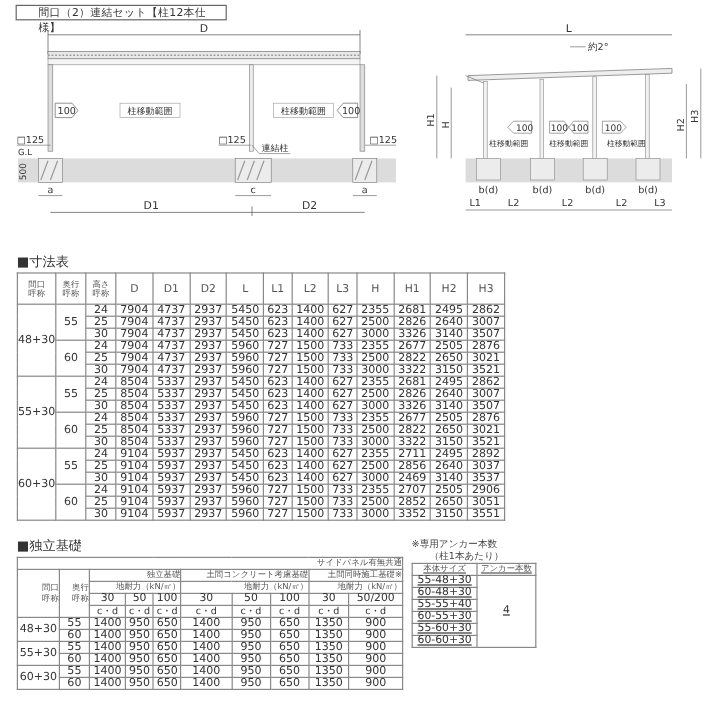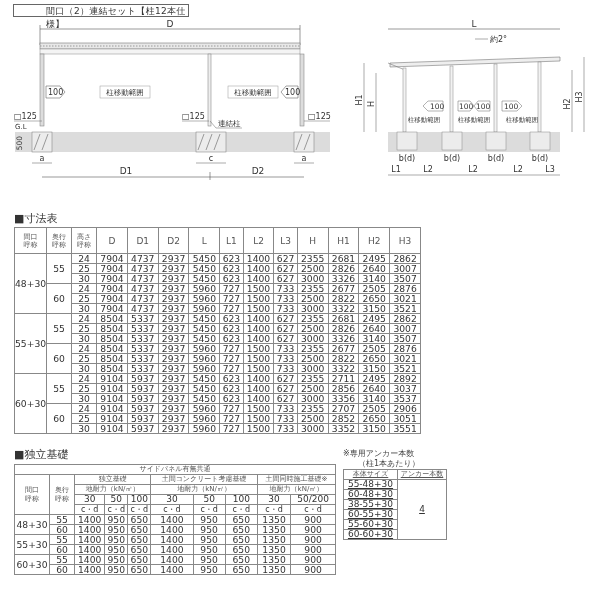--- a/index.html
+++ b/index.html
@@ -1,27 +1,27 @@
 <!DOCTYPE html>
 <html><head>
 <meta charset="utf-8">
 <style>
   html,body{margin:0;padding:0;background:#fff;}
   body{width:600px;height:600px;position:relative;overflow:hidden;font-family:"DejaVu Sans","Liberation Sans",sans-serif;color:#333;}
   .abs{position:absolute;}
-  .title-box{left:13px;top:4px;width:176px;height:13px;border:1px solid #666;font-size:9px;line-height:13px;padding-left:32px;box-sizing:border-box;letter-spacing:0.3px;}
+  .title-box{left:13px;top:4px;width:176px;height:13px;border:1px solid #666;font-size:9px;line-height:13px;padding-left:18px;box-sizing:border-box;letter-spacing:0.3px;}
   svg text{font-family:"DejaVu Sans","Liberation Sans",sans-serif;fill:#333;}
   .sec-title{font-size:11px;font-weight:normal;}
   table.dim{border-collapse:collapse;font-size:9.2px;}
   table.dim td,table.dim th{border:1px solid #888;padding:0;text-align:center;font-weight:normal;line-height:9px;height:9px;}
   table.dim th{font-size:7px;line-height:8px;color:#555;}
   table.dim th.big{font-size:9px;}
   table.base{border-collapse:collapse;font-size:9.2px;}
   table.base td,table.base th{border:1px solid #888;padding:0;text-align:center;font-weight:normal;line-height:9px;height:9px;}
-  table.base th{font-size:7px;color:#555;}
+  table.base th{font-size:7px;color:#555;text-align:right;}
   .note{font-size:7px;color:#444;}
   table.anchor{border-collapse:collapse;font-size:9px;}
   table.anchor td,table.anchor th{border:1px solid #888;padding:0;text-align:center;font-weight:normal;line-height:9px;height:9px;text-decoration:underline;}
   table.anchor th{font-size:7px;color:#555;}
 </style>
 </head>
 <body>
 
 <div class="abs title-box">間口（2）連結セット【柱12本仕様】</div>
 
@@ -384,21 +384,21 @@
       <tr>
         <td>30</td>
         <td>9104</td>
         <td>5937</td>
         <td>2937</td>
         <td>5450</td>
         <td>623</td>
         <td>1400</td>
         <td>627</td>
         <td>3000</td>
-        <td>3356</td>
+        <td>2469</td>
         <td>3140</td>
         <td>3537</td>
       </tr>
       <tr>
         <td rowspan="3">60</td>
         <td>24</td>
         <td>9104</td>
         <td>5937</td>
         <td>2937</td>
         <td>5960</td>
@@ -567,21 +567,21 @@
     </thead>
   <tbody id="anchor-body">
       <tr>
         <td>55-48+30</td>
         <td rowspan="6" style="width: 48px;">4</td>
       </tr>
       <tr>
         <td>60-48+30</td>
       </tr>
       <tr>
-        <td>38-55+30</td>
+        <td>55-55+40</td>
       </tr>
       <tr>
         <td>60-55+30</td>
       </tr>
       <tr>
         <td>55-60+30</td>
       </tr>
       <tr>
         <td>60-60+30</td>
       </tr>

